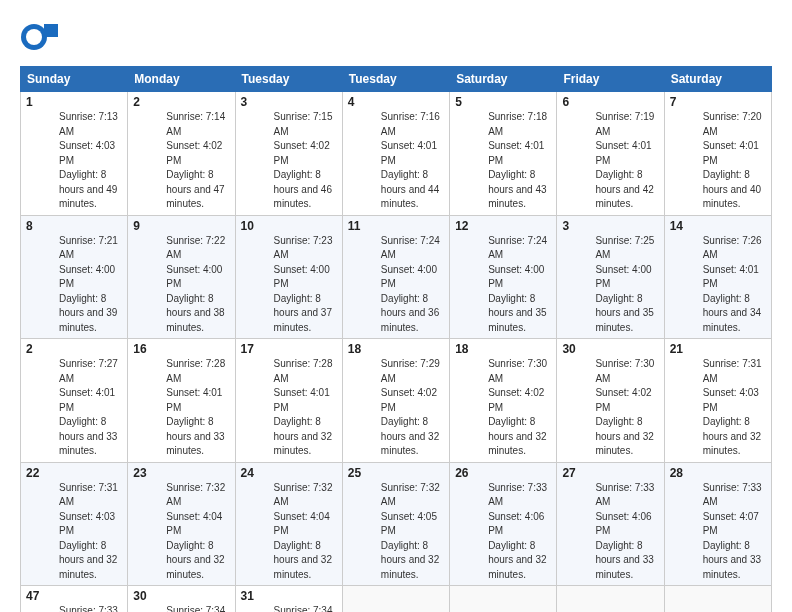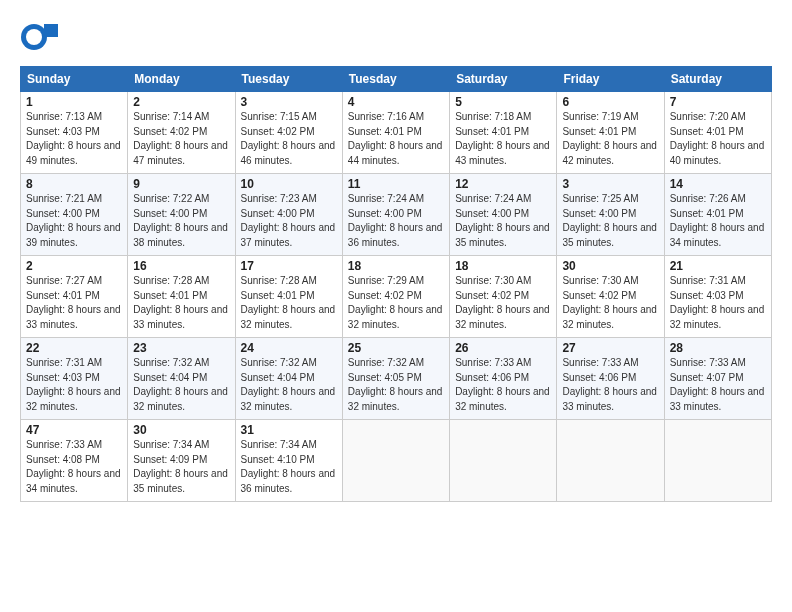--- a/index.html
+++ b/index.html
@@ -71,20 +71,21 @@
       font-size: 12px;
       font-weight: bold;
       color: #222;
       display: block;
       margin-bottom: 1px;
     }
     .day-info {
       color: #333;
       font-size: 10px;
       line-height: 1.45;
+      margin-left: 33px;
     }
     .empty-cell {
       background: #f9f9f9 !important;
     }
     
     .logo-wrapper {
       display: flex;
       align-items: center;
       gap: 4px;
     }

